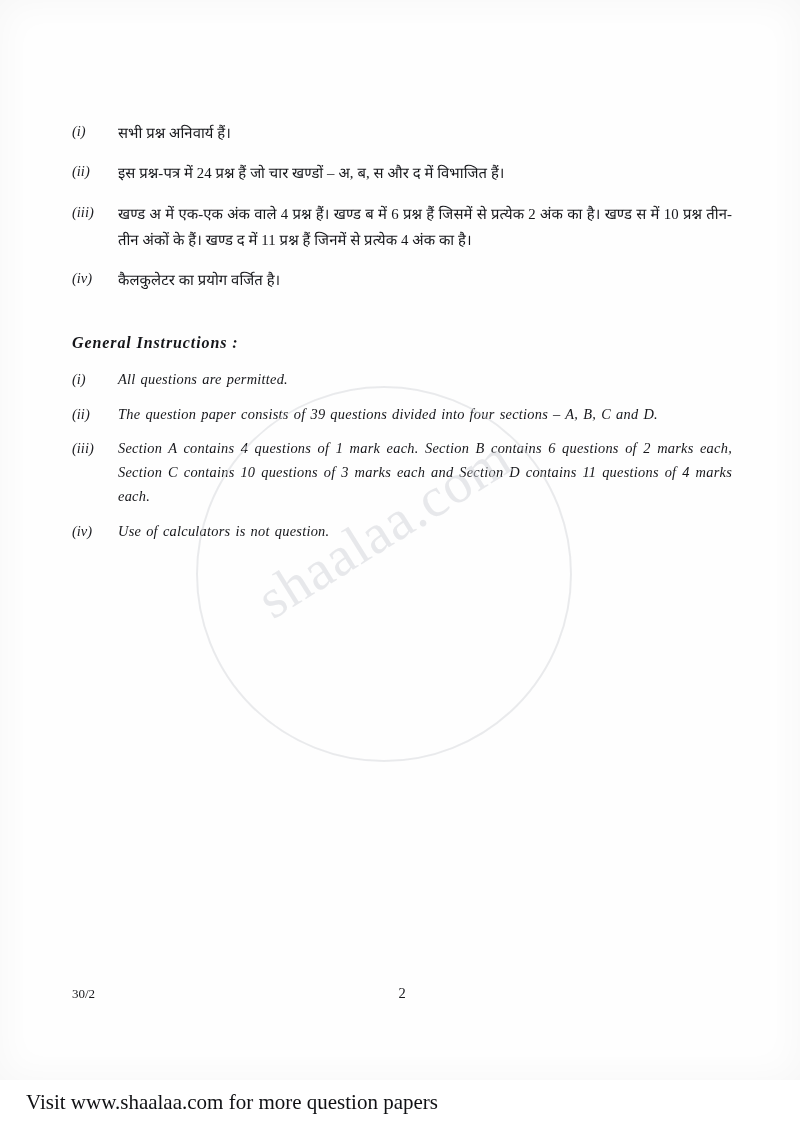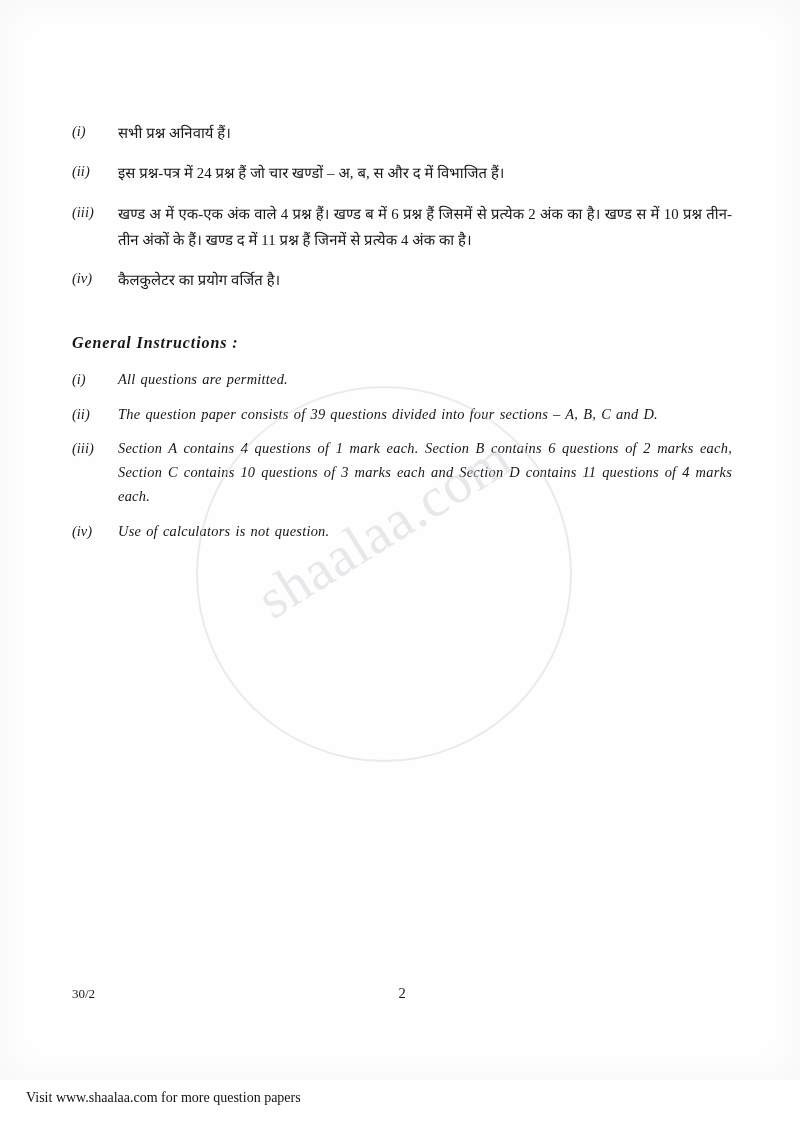--- a/index.html
+++ b/index.html
@@ -146,21 +146,21 @@
     font-size: 14.5px;
     color: #15161a;
     width: 60px;
     text-align: center;
   }
 
   .site-banner {
     position: absolute;
     left: 26px;
     top: 1090px;
-    font-size: 14px;
+    font-size: 21px;
     color: #101114;
     font-family: "Liberation Serif", serif;
   }
 </style>
 </head>
 <body>
 
 <div class="page">
 
   <div class="content">

